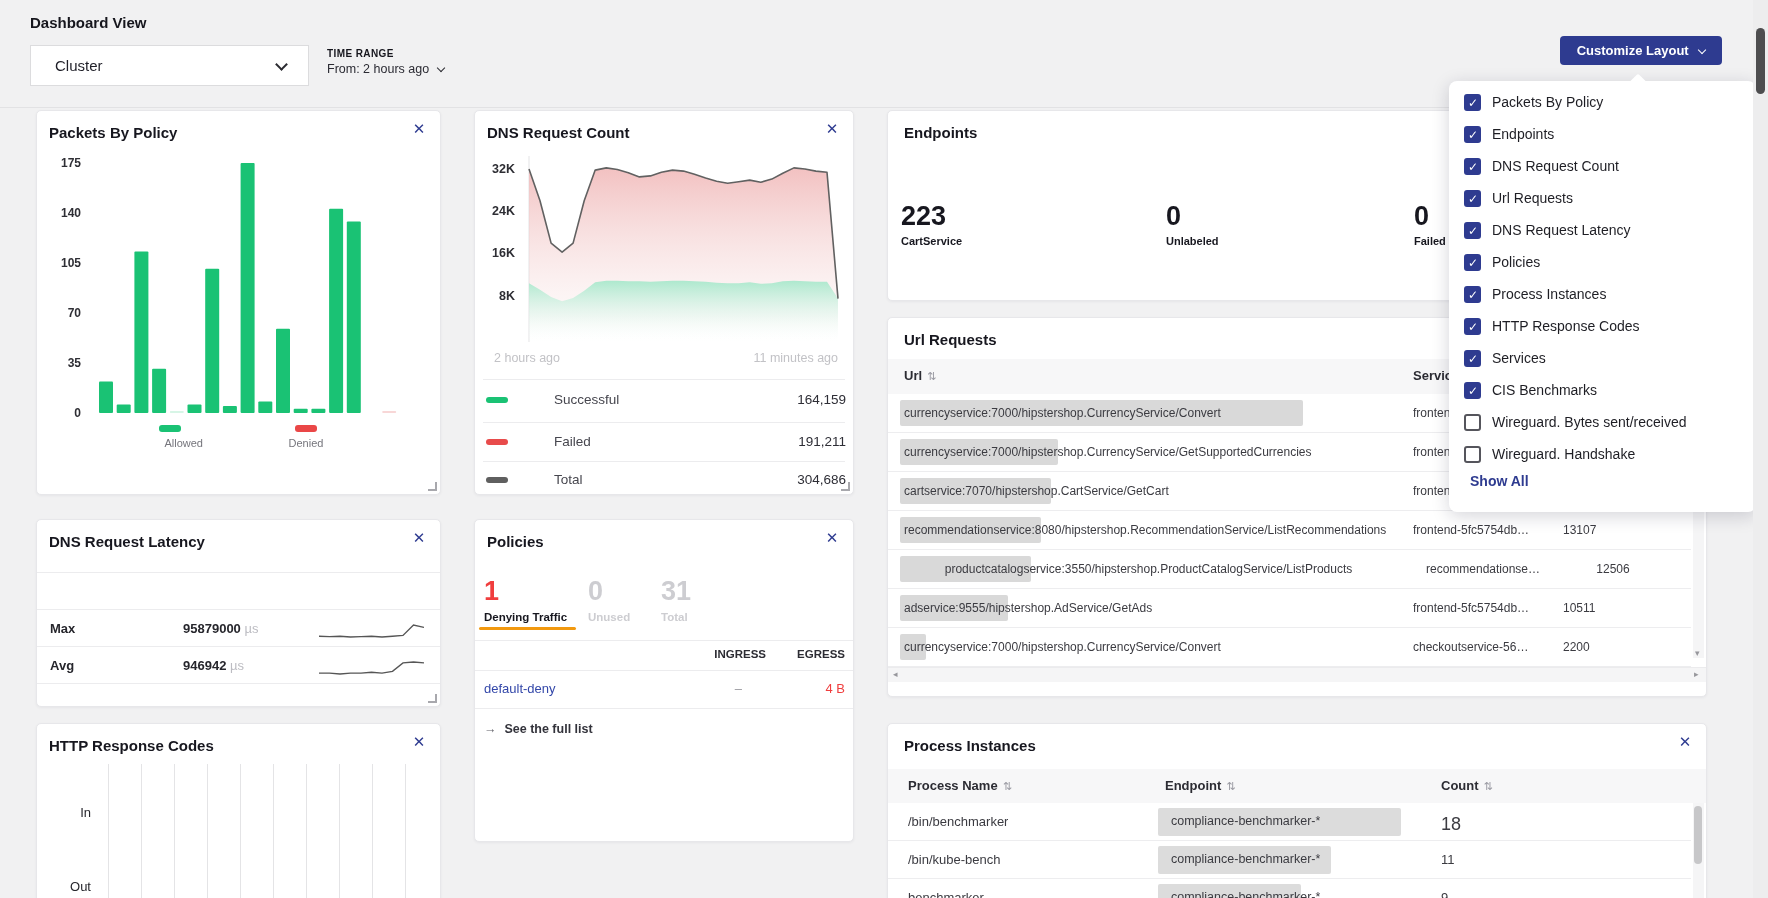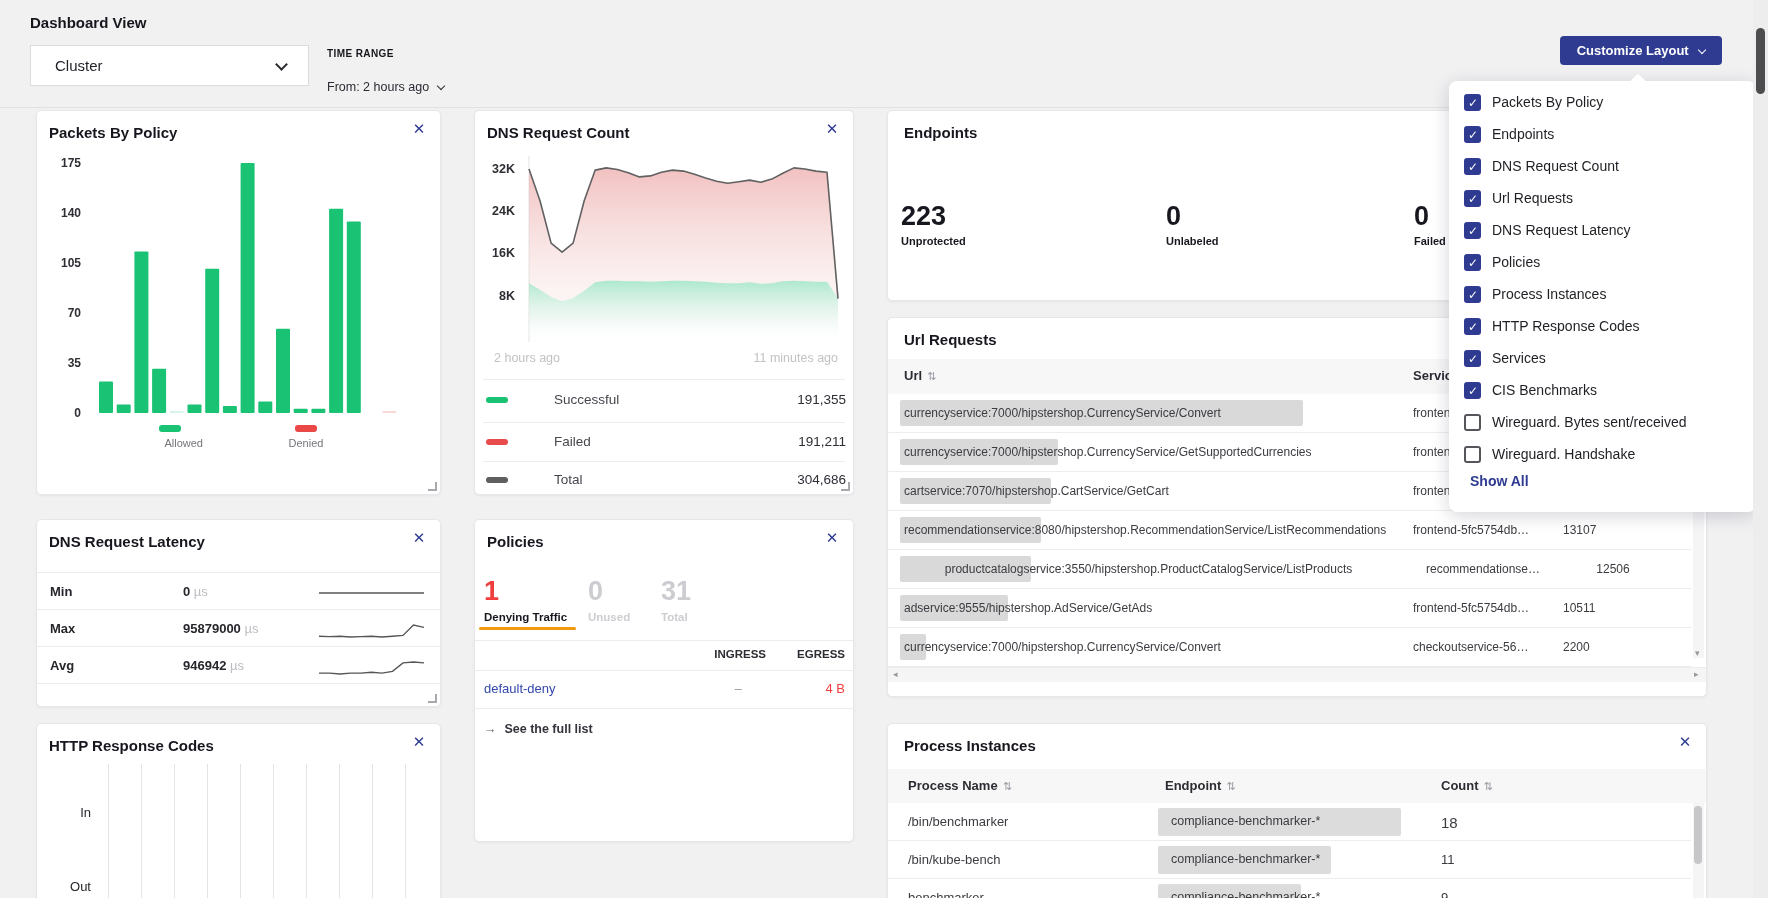--- a/index.html
+++ b/index.html
@@ -63,21 +63,21 @@
 
 <div class="abs" style="left:30px;top:14px;font-size:15px;font-weight:bold;color:#16161d">Dashboard View</div>
 
 <div class="select">
   <span class="abs" style="left:24px;top:11px;font-size:15px;color:#1f1f28">Cluster</span>
   <span class="chv abs" style="right:22px;top:14px"></span>
 </div>
 
 <div class="abs" style="left:327px;top:48px;width:160px">
   <div style="font-size:10px;font-weight:bold;letter-spacing:.4px;color:#16161d">TIME RANGE</div>
-  <div style="margin-top:18px">
+  <div style="margin-top:0">
     <span style="font-size:12.5px;color:#2b2b33">From: 2 hours ago</span>
     <span class="chv small" style="margin-left:4px;vertical-align:2px"></span>
   </div>
 </div>
 
 <div class="btn-primary">
   <span>Customize Layout</span>
   <span class="chv white small" style="margin-left:7px;vertical-align:2px"></span>
 </div>
 
@@ -144,21 +144,21 @@
       <path d="M54.0,58.0 L65.0,89.8 L76.1,132.1 L87.1,141.1 L98.1,132.1 L109.2,89.8 L120.2,59.1 L131.3,56.9 L142.3,58.5 L153.3,61.7 L164.4,65.9 L175.4,64.9 L186.4,61.2 L197.5,59.1 L208.5,60.1 L219.5,63.3 L230.6,67.0 L241.6,70.2 L252.6,72.3 L263.7,70.7 L274.7,69.1 L285.8,71.2 L296.8,68.1 L307.8,62.2 L318.9,56.9 L329.9,58.0 L340.9,60.1 L352.0,61.2 L363.0,187.6 L363,231 L54,231 Z" fill="url(#gpink)"></path>
       <path d="M54.0,172.3 L65.0,178.7 L76.1,186.1 L87.1,190.3 L98.1,187.1 L109.2,179.7 L120.2,171.2 L131.3,169.7 L142.3,169.7 L153.3,170.2 L164.4,170.2 L175.4,170.7 L186.4,170.2 L197.5,169.7 L208.5,169.7 L219.5,170.2 L230.6,170.7 L241.6,171.8 L252.6,172.3 L263.7,172.3 L274.7,171.2 L285.8,172.8 L296.8,172.3 L307.8,170.2 L318.9,169.7 L329.9,170.2 L340.9,170.7 L352.0,170.7 L363.0,187.6 L363,231 L54,231 Z" fill="url(#ggreen)"></path>
       <path d="M54.0,58.0 L65.0,89.8 L76.1,132.1 L87.1,141.1 L98.1,132.1 L109.2,89.8 L120.2,59.1 L131.3,56.9 L142.3,58.5 L153.3,61.7 L164.4,65.9 L175.4,64.9 L186.4,61.2 L197.5,59.1 L208.5,60.1 L219.5,63.3 L230.6,67.0 L241.6,70.2 L252.6,72.3 L263.7,70.7 L274.7,69.1 L285.8,71.2 L296.8,68.1 L307.8,62.2 L318.9,56.9 L329.9,58.0 L340.9,60.1 L352.0,61.2 L363.0,187.6" fill="none" stroke="#616161" stroke-width="1.6" stroke-linejoin="round"></path>
     </svg>
   <div class="abs" style="left:19px;top:240px;font-size:12.5px;color:#c2c2c6">2 hours ago</div>
   <div class="abs" style="right:15px;top:240px;font-size:12.5px;color:#c2c2c6">11 minutes ago</div>
   <div class="sep" style="top:268px;left:8px;right:8px"></div>
   <div class="abs" style="left:0;top:276px;width:378px;height:27px">
     <div class="abs" style="left:11px;top:10px;width:22px;height:6px;background:#1ac274;border-radius:3px"></div>
     <div class="abs" style="left:79px;top:5px;font-size:13.5px;color:#46464e">Successful</div>
-    <div class="abs" style="right:7px;top:5px;font-size:13.5px;color:#2e2e36">191,355</div>
+    <div class="abs" style="right:7px;top:5px;font-size:13.5px;color:#2e2e36">164,159</div>
   </div>
   <div class="sep" style="top:311px;left:8px;right:8px"></div>
   <div class="abs" style="left:0;top:318px;width:378px;height:27px">
     <div class="abs" style="left:11px;top:10px;width:22px;height:6px;background:#e84b4b;border-radius:3px"></div>
     <div class="abs" style="left:79px;top:5px;font-size:13.5px;color:#46464e">Failed</div>
     <div class="abs" style="right:7px;top:5px;font-size:13.5px;color:#2e2e36">191,211</div>
   </div>
   <div class="sep" style="top:350px;left:8px;right:8px"></div>
   <div class="abs" style="left:0;top:356px;width:378px;height:27px">
     <div class="abs" style="left:11px;top:10px;width:22px;height:6px;background:#5f5f5f;border-radius:3px"></div>
@@ -166,21 +166,21 @@
     <div class="abs" style="right:7px;top:5px;font-size:13.5px;color:#2e2e36">304,686</div>
   </div>
   <div class="resize"></div>
 </div>
 
 <div class="card" style="left:887px;top:110px;width:818px;height:189px">
   <div class="ctitle" style="left:16px">Endpoints</div>
   <div class="closex"></div>
   <div class="abs" style="left:13px;top:90px">
     <div style="font-size:27px;font-weight:bold;color:#17171f">223</div>
-    <div style="font-size:11px;font-weight:bold;color:#17171f;margin-top:3px">Unprotected</div>
+    <div style="font-size:11px;font-weight:bold;color:#17171f;margin-top:3px">CartService</div>
   </div>
   <div class="abs" style="left:278px;top:90px">
     <div style="font-size:27px;font-weight:bold;color:#17171f">0</div>
     <div style="font-size:11px;font-weight:bold;color:#17171f;margin-top:3px">Unlabeled</div>
   </div>
   <div class="abs" style="left:526px;top:90px">
     <div style="font-size:27px;font-weight:bold;color:#17171f">0</div>
     <div style="font-size:11px;font-weight:bold;color:#17171f;margin-top:3px">Failed</div>
   </div>
 </div>
@@ -247,27 +247,20 @@
 
   <div class="sb-track" style="left:0;top:349px;width:818px;height:14px;border-top:1px solid #ebebed"></div>
   <div class="sb-arrow" style="left:5px;top:351px">◂</div>
   <div class="sb-arrow" style="left:806px;top:351px">▸</div>
 </div>
 
 <div class="card" style="left:36px;top:519px;width:403px;height:186px">
   <div class="ctitle">DNS Request Latency</div>
   <div class="closex"></div>
   <div class="sep" style="top:52px"></div>
-  <div class="abs" style="left:0;top:56px;width:403px;height:33px">
-    <span class="abs" style="left:13px;top:8px;font-size:13px;font-weight:bold;color:#26262c">Min</span>
-    <span class="abs" style="left:146px;top:8px;font-size:13px;color:#26262c"><b>0</b> <span style="color:#bcbcc2">µs</span></span>
-    <svg class="spark" width="105" height="22" style="position:absolute;left:282px;top:6px">
-        <polyline points="0.0,11.0 11.7,11.0 23.3,11.0 35.0,11.0 46.7,11.0 58.3,11.0 70.0,11.0 81.7,11.0 93.3,11.0 105.0,11.0" fill="none" stroke="#565656" stroke-width="1.4"></polyline>
-      </svg>
-  </div>
   <div class="sep" style="top:89px"></div>
   <div class="abs" style="left:0;top:93px;width:403px;height:33px">
     <span class="abs" style="left:13px;top:8px;font-size:13px;font-weight:bold;color:#26262c">Max</span>
     <span class="abs" style="left:146px;top:8px;font-size:13px;color:#26262c"><b>95879000</b> <span style="color:#bcbcc2">µs</span></span>
     <svg class="spark" width="105" height="22" style="position:absolute;left:282px;top:6px">
         <polyline points="0.0,17.2 10.5,17.6 21.0,17.2 31.5,18.0 42.0,17.6 52.5,17.2 63.0,18.0 73.5,17.2 84.0,16.4 94.5,6.0 105.0,8.4" fill="none" stroke="#565656" stroke-width="1.4"></polyline>
       </svg>
   </div>
   <div class="sep" style="top:126px"></div>
   <div class="abs" style="left:0;top:130px;width:403px;height:33px">
@@ -344,21 +337,21 @@
     </span>
     <span class="th abs" style="left:553px;top:9px">
       <span>Count</span><span class="sortic"></span>
     </span>
   </div>
   <div id="proc-rows">
       <div class="abs rowsep" style="left: 0px; top: 79px; width: 803px; height: 37px;">
         <div class="cell" style="left:20px;top:11px;font-size:13px;position:absolute">/bin/benchmarker</div>
         <div class="badge-hl" style="width:243px"></div>
         <div class="cell" style="left:283px;top:11px;font-size:12.5px;position:absolute">compliance-benchmarker-*</div>
-        <div class="cell" style="left:553px;top:11px;font-size:15px;position:absolute">18</div>
+        <div class="cell" style="left:553px;top:11px;font-size:18px;position:absolute">18</div>
       </div>
       <div class="abs rowsep" style="left: 0px; top: 117px; width: 803px; height: 37px;">
         <div class="cell" style="left:20px;top:11px;font-size:13px;position:absolute">/bin/kube-bench</div>
         <div class="badge-hl" style="width:173px"></div>
         <div class="cell" style="left:283px;top:11px;font-size:12.5px;position:absolute">compliance-benchmarker-*</div>
         <div class="cell" style="left:553px;top:11px;font-size:13px;position:absolute">11</div>
       </div>
       <div class="abs rowsep" style="left: 0px; top: 155px; width: 803px; height: 37px;">
         <div class="cell" style="left:20px;top:11px;font-size:13px;position:absolute">benchmarker</div>
         <div class="badge-hl" style="width:143px"></div>

